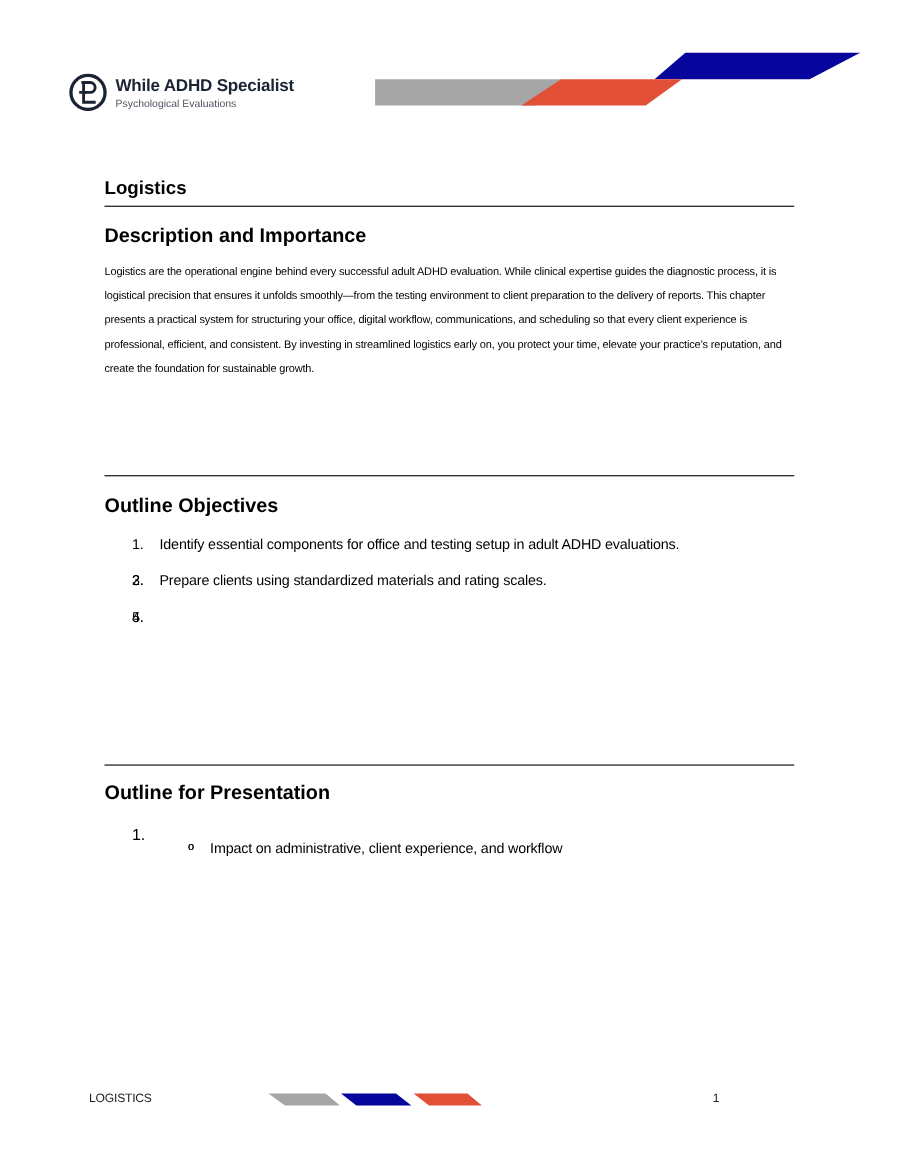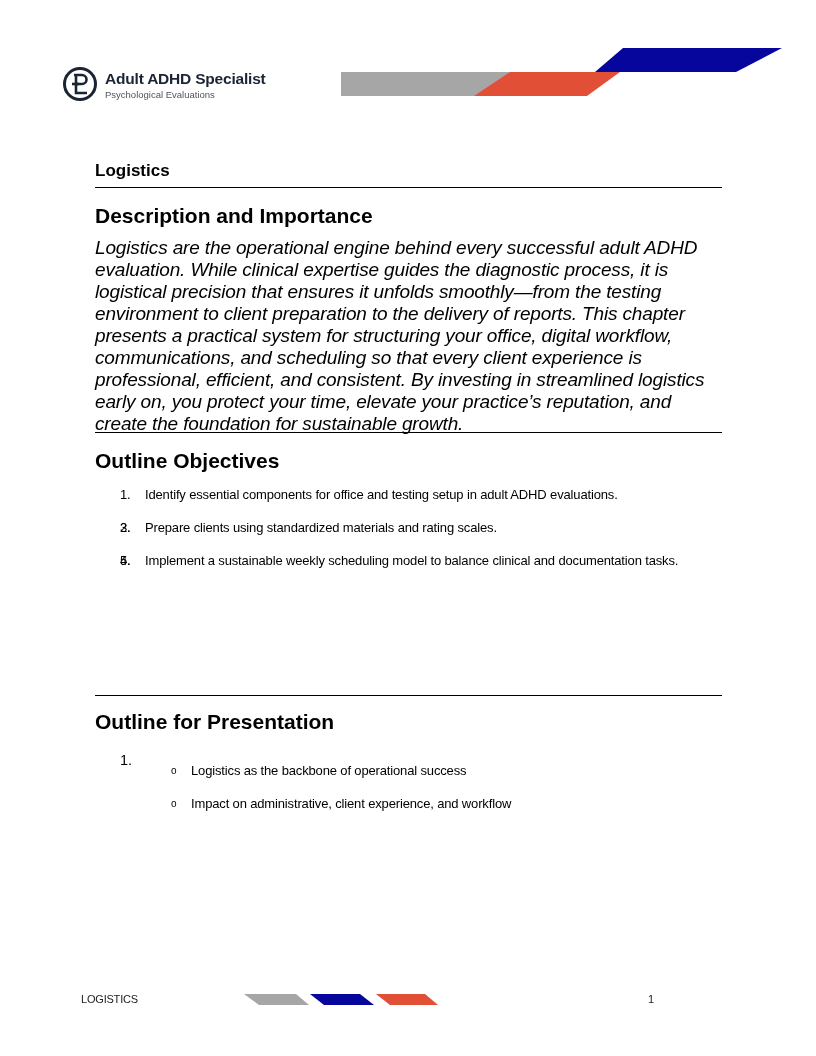--- a/index.html
+++ b/index.html
@@ -11,23 +11,23 @@
   #logo { left: 62px; top: 64px; width: 240px; height: 44px; }
   #logo-mark { left: 0; top: 2px; width: 36px; height: 36px; }
   #logo-title { left: 43px; top: 6px; font-size: 15.5px; font-weight: bold; color: #1a2433; letter-spacing: -0.2px; white-space: nowrap; }
   #logo-sub { left: 43px; top: 25px; font-size: 9.5px; color: #4d5560; white-space: nowrap; }
 
   #header-stripes { left: 340px; top: 45px; width: 450px; height: 55px; }
   #footer-stripes { left: 240px; top: 993px; width: 220px; height: 14px; }
 
   .content { left: 95px; width: 627px; font-family: "Liberation Sans", sans-serif; }
   .h1 { font-size: 17px; font-weight: bold; }
-  .h2 { font-size: 21px; font-weight: bold; }
+  .h2 { font-size: 18px; font-weight: bold; }
   .rule { left: 95px; width: 627px; height: 0; border-top: 1.2px solid #000; }
-  .para { font-size: 19px; line-height: 22px; letter-spacing: -0.15px; font-style: italic; }
+  .para { font-size: 10px; line-height: 22px; letter-spacing: -0.15px; }
 
   ol.objectives { margin: 0; padding: 0; list-style: none; }
   ol.objectives li { position: relative; padding-left: 50px; font-size: 13px; line-height: 22px; margin-bottom: 11px; letter-spacing: -0.15px; }
   ol.objectives li .num { position: absolute; left: 25px; top: 0; }
 
   .outline-item { position: relative; padding-left: 50px; font-size: 14.5px; font-weight: bold; line-height: 22px; }
   .outline-item .num { position: absolute; left: 25px; top: 0; font-weight: normal; }
   .sub-list { margin: 0; padding: 0; list-style: none; }
   .sub-list li { position: relative; padding-left: 96px; font-size: 13px; line-height: 22px; margin-top: 11px; letter-spacing: -0.15px; }
   .sub-list li .bullet { position: absolute; left: 76px; top: 0; font-size: 10px; }
@@ -38,21 +38,21 @@
 </head>
 <body>
 
 <div id="logo" class="abs">
   <svg id="logo-mark" class="abs" viewBox="0 0 36 36">
     <circle cx="18" cy="18" r="15.5" fill="none" stroke="#1a2433" stroke-width="3"></circle>
     <path d="M12 9 H20 a4.5 4.5 0 0 1 0 9 H14" fill="none" stroke="#1a2433" stroke-width="2.6"></path>
     <path d="M14 9 V27 H25" fill="none" stroke="#1a2433" stroke-width="2.6"></path>
     <path d="M10 18 H17" fill="none" stroke="#1a2433" stroke-width="2.6"></path>
   </svg>
-  <div id="logo-title" class="abs">Adult ADHD Specialist</div>
+  <div id="logo-title" class="abs">While ADHD Specialist</div>
   <div id="logo-sub" class="abs">Psychological Evaluations</div>
 </div>
 
 <svg id="header-stripes" class="abs" viewBox="0 0 450 55">
   <polygon points="1,27 170,27 147,51 1,51" fill="#a6a6a6"></polygon>
   <polygon points="283,3 442,3 396,27 255,27" fill="#06059c"></polygon>
   <polygon points="170,27 280,27 247,51 134,51" fill="#e04f36"></polygon>
 </svg>
 
 <div class="abs content h1" style="top:161px;">Logistics</div>
@@ -62,32 +62,32 @@
 <div class="abs content para" style="top:237px;">Logistics are the operational engine behind every successful adult ADHD evaluation. While clinical expertise guides the diagnostic process, it is logistical precision that ensures it unfolds smoothly—from the testing environment to client preparation to the delivery of reports. This chapter presents a practical system for structuring your office, digital workflow, communications, and scheduling so that every client experience is professional, efficient, and consistent. By investing in streamlined logistics early on, you protect your time, elevate your practice’s reputation, and create the foundation for sustainable growth.</div>
 
 <div class="abs rule" style="top:432px;"></div>
 
 <div class="abs content h2" style="top:449px;">Outline Objectives</div>
 <ol class="abs content objectives" style="top:484px;">
   <li><span class="num">1.</span><span>Identify essential components for office and testing setup in adult ADHD evaluations.</span></li>
   <li><span class="num">2.</span></li>
   <li><span class="num">3.</span><span>Prepare clients using standardized materials and rating scales.</span></li>
   <li><span class="num">4.</span></li>
-  <li><span class="num">5.</span><span>Implement a sustainable weekly scheduling model to balance clinical and documentation tasks.</span></li>
+  <li><span class="num">5.</span></li>
 </ol>
 
 <div class="abs rule" style="top:695px;"></div>
 
 <div class="abs content h2" style="top:710px;">Outline for Presentation</div>
 <div class="abs content" style="top:749px;">
   <div class="outline-item">
     <span class="num">1.</span>
   </div>
   <ul class="sub-list" style="margin-top:6px;">
-    <li><span class="bullet">o</span><span>Logistics as the backbone of operational success</span></li>
+    <li><span class="bullet">o</span></li>
     <li><span class="bullet">o</span><span>Impact on administrative, client experience, and workflow</span></li>
   </ul>
 </div>
 
 <div id="footer-label" class="abs">LOGISTICS</div>
 <svg id="footer-stripes" class="abs" viewBox="0 0 220 14">
   <polygon points="4,1 56,1 69,12 19,12" fill="#a6a6a6"></polygon>
   <polygon points="70,1 120,1 134,12 84,12" fill="#06059c"></polygon>
   <polygon points="136,1 185,1 198,12 150,12" fill="#e04f36"></polygon>
 </svg>

